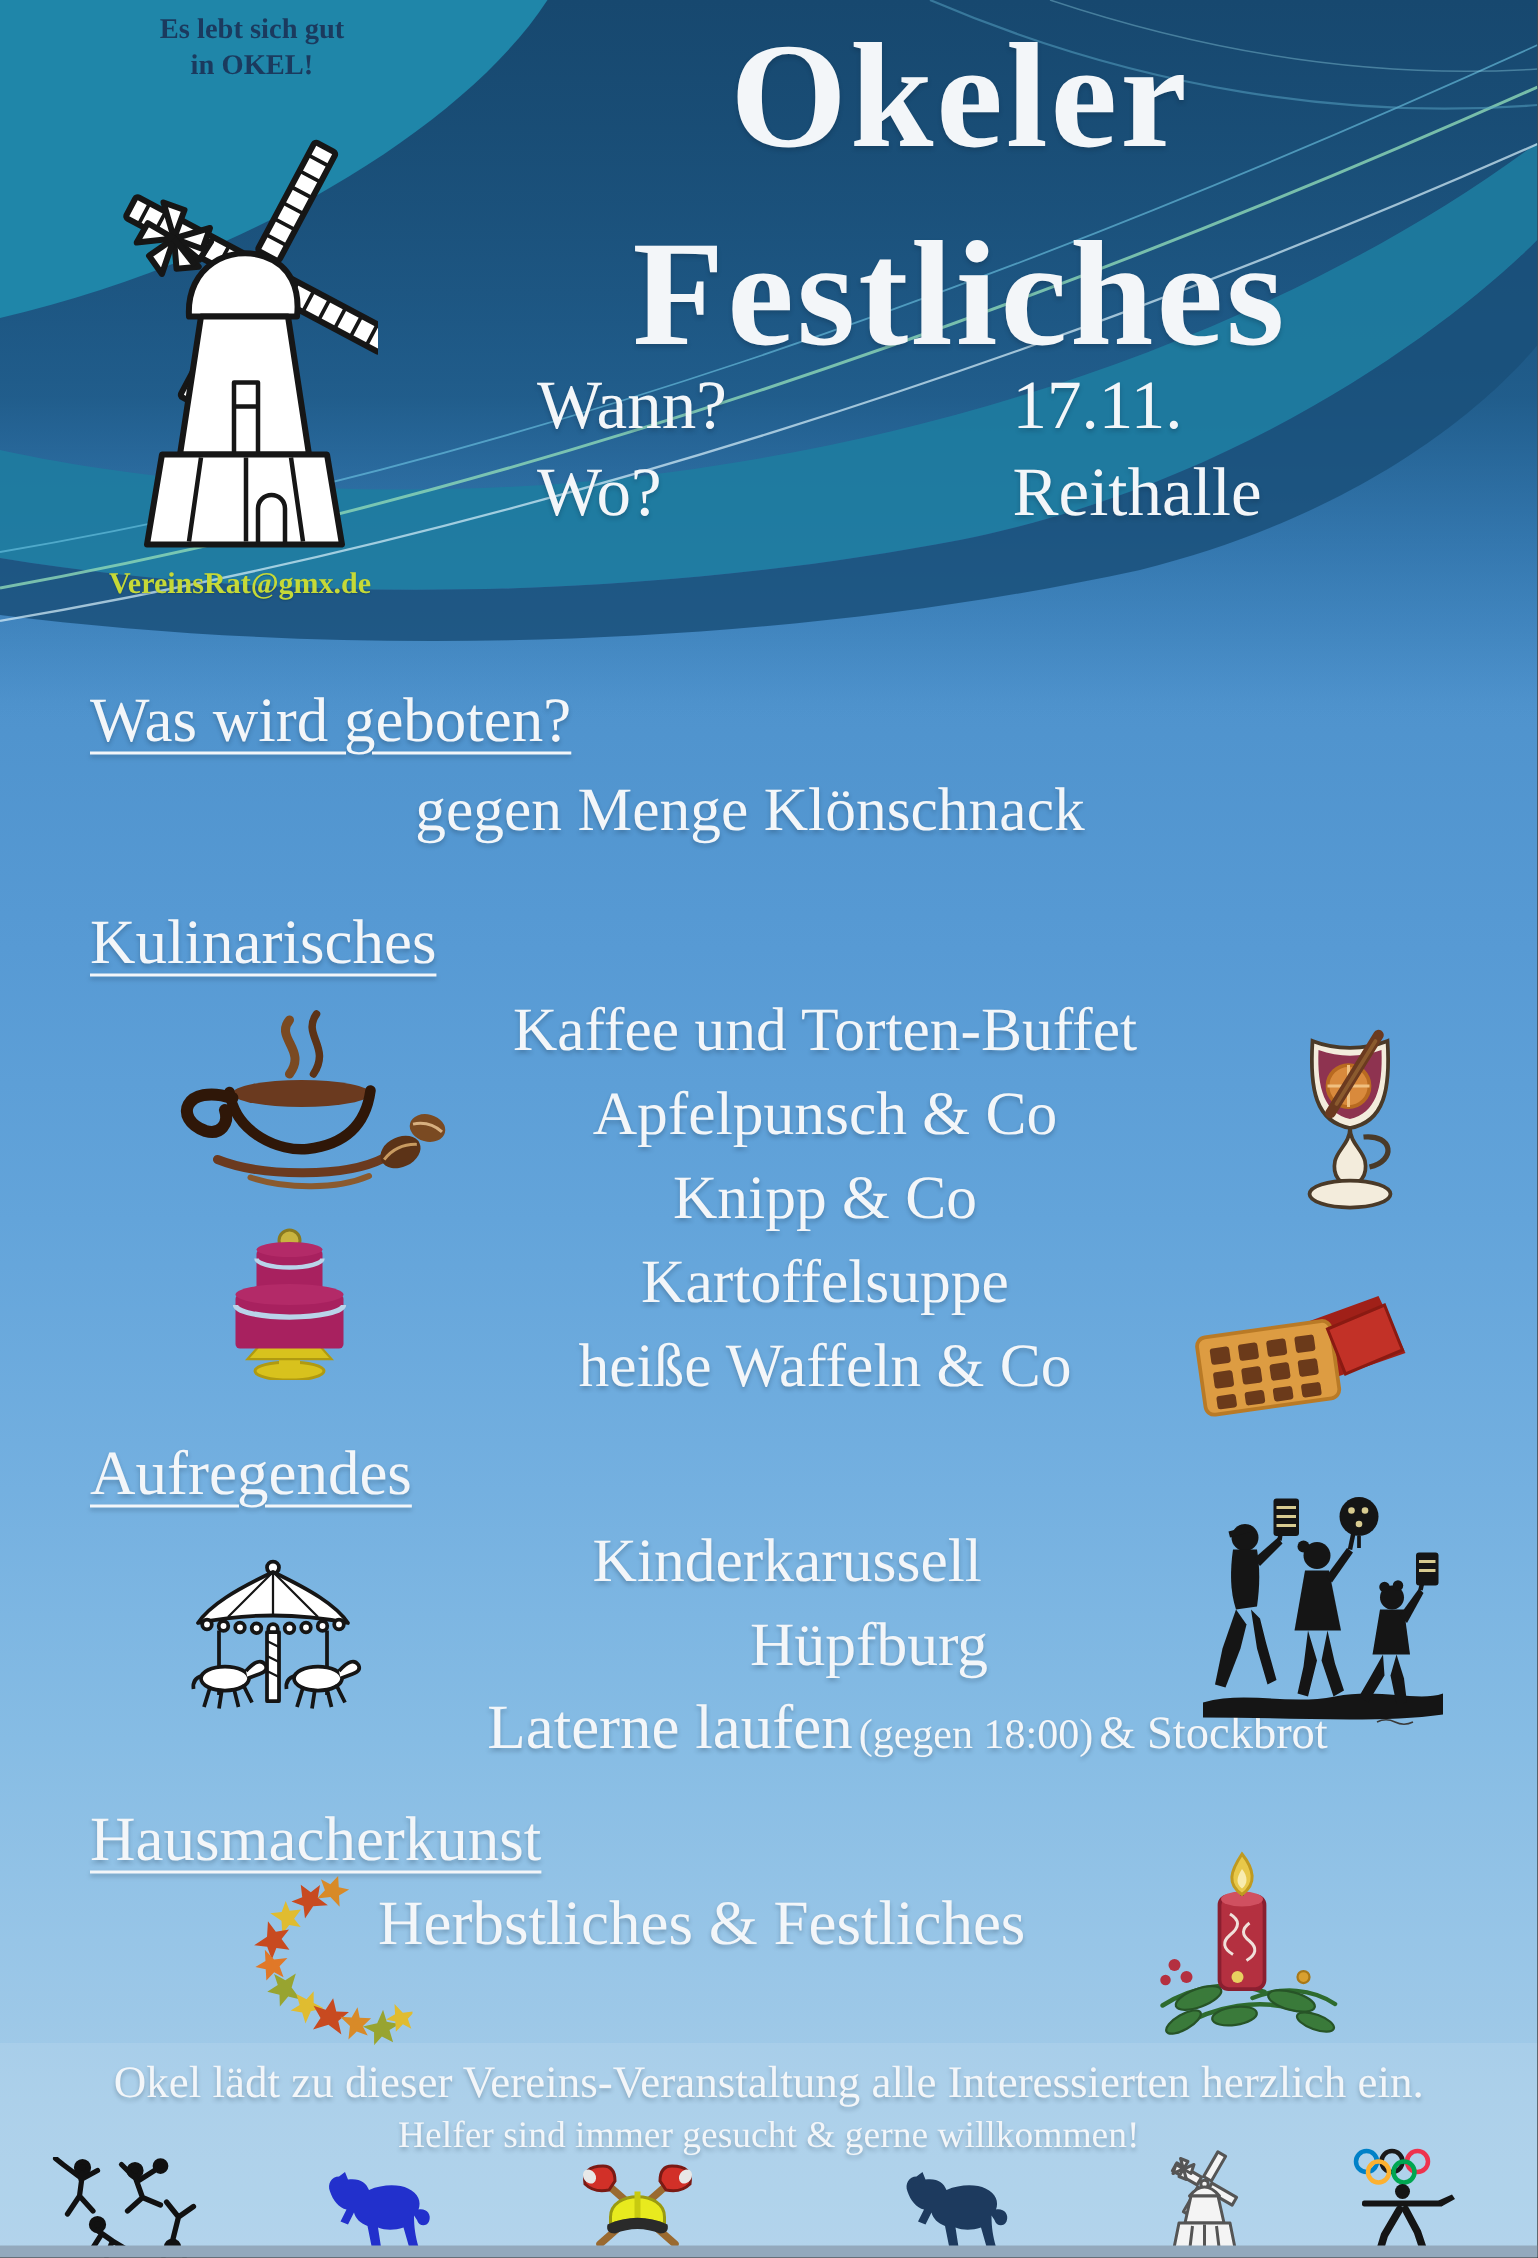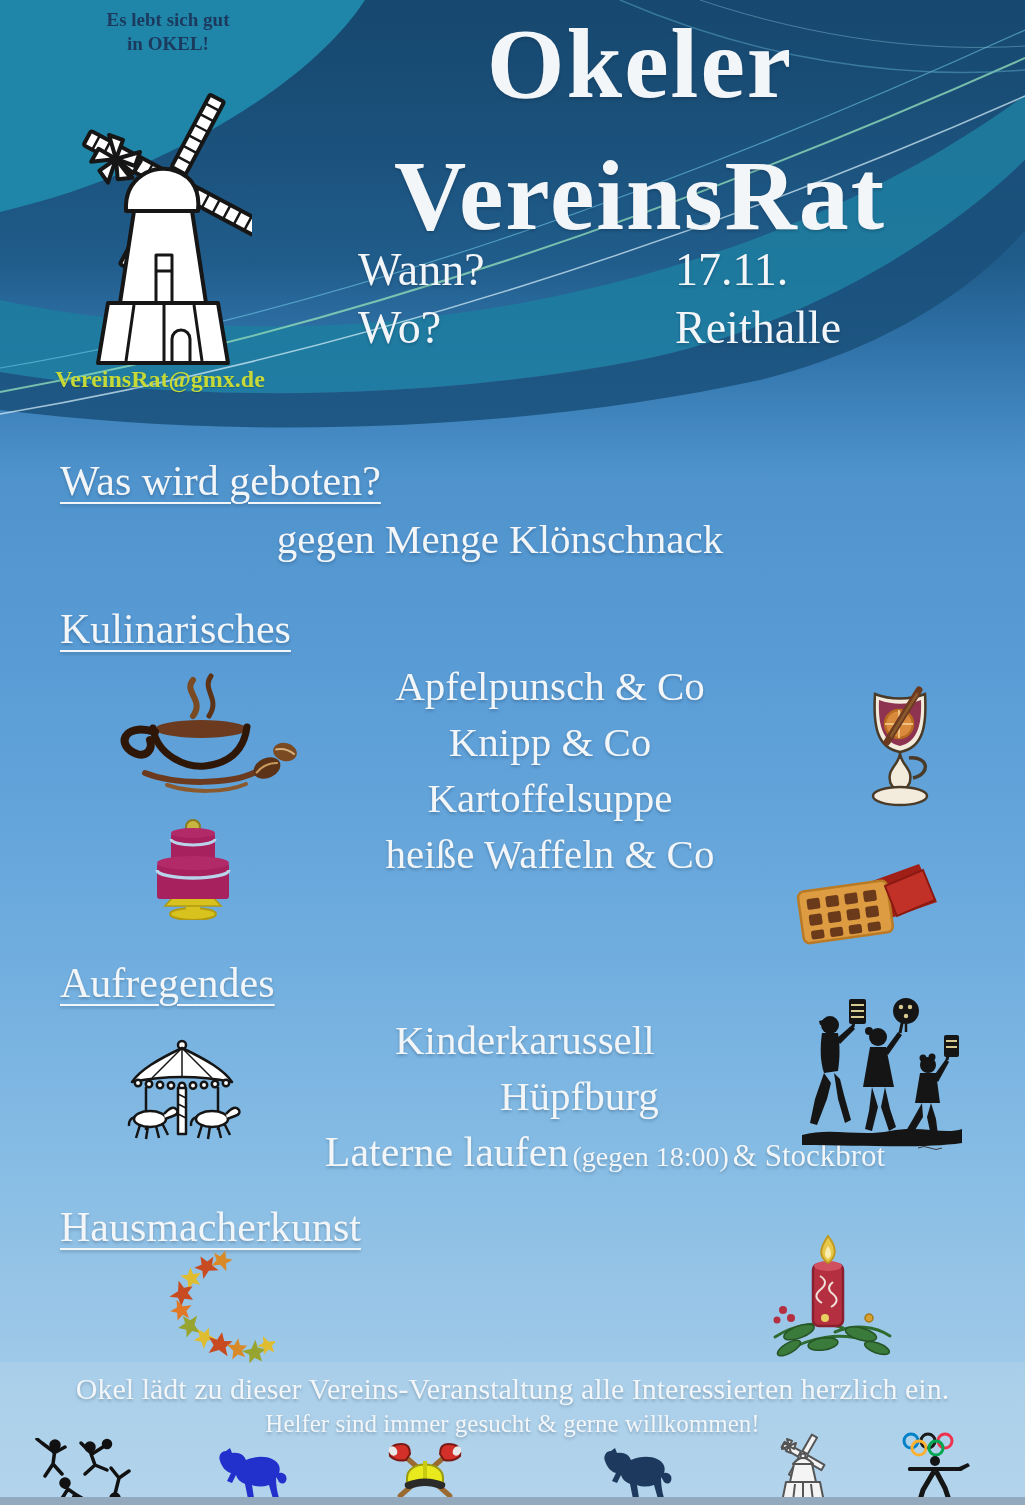--- a/index.html
+++ b/index.html
@@ -21,21 +21,21 @@
   .heading{font-size:42px;line-height:1.1;text-decoration:underline;text-underline-offset:7px;text-decoration-thickness:2px;}
   .bigitem{font-size:41px;line-height:1.1;}
   .list{width:600px;text-align:center;}
   .list div{font-size:41px;line-height:56px;}
   .lantern{width:840px;text-align:center;white-space:nowrap;}
   .lantern .main{font-size:42px;}
   .lantern .note{font-size:28px;}
   .lantern .extra{font-size:31px;}
   .contact{width:260px;text-align:center;font-weight:bold;line-height:1.15;}
   .contact .c1{font-size:21px;}
-  .contact .c2{font-size:24px;}
+  .contact .c2{font-size:20px;margin-top:12px;}
   .invite{width:1025px;text-align:center;font-size:30px;line-height:1.1;}
   .helpers{width:1025px;text-align:center;font-size:25px;line-height:1.1;}
   .footer-glow{left:0;top:1362px;width:1025px;height:143px;background:rgba(255,255,255,0.10);}
   .bottom-strip{left:0;top:1497px;width:1025px;height:8px;background:#93a9bd;}
   svg{display:block;}
 </style>
 </head>
 <body>
 
 <div class="poster">
@@ -106,32 +106,33 @@
       <path d="M62,220 L54,276 M92,220 L92,276 M122,220 L130,276" fill="none" stroke-width="3"></path>
       <path d="M100,278 v-24 a9,9 0 0 1 18,0 v24" fill="none" stroke-width="3"></path>
     </g>
   </svg>
 
   <div class="abs contact green" style="left:30px;top:366px">
     <div class="c2">VereinsRat@gmx.de</div>
   </div>
 
   <div class="abs title-line white" style="left:300px;top:14px">Okeler</div>
-  <div class="abs title-line white" style="left:300px;top:146px">VereinsRat</div>
+  <div class="abs title-line white" style="left:300px;top:146px">Festliches</div>
 
   <div class="abs detail-label white" style="left:358px;top:247px">Wann?</div>
   <div class="abs detail-value white" style="left:675px;top:247px">17.11.</div>
   <div class="abs detail-label white" style="left:358px;top:305px">Wo?</div>
   <div class="abs detail-value white" style="left:675px;top:305px">Reithalle</div>
 
   <div class="abs heading white" style="left:60px;top:458px">Was wird geboten?</div>
   <div class="abs bigitem white" style="left:150px;top:517px;width:700px;text-align:center">gegen Menge Klönschnack</div>
 
   <div class="abs heading white" style="left:60px;top:606px">Kulinarisches</div>
   <div class="abs list white" style="left:250px;top:658px">
+    <div>Kaffee und Torten-Buffet</div>
     <div>Apfelpunsch &amp; Co</div>
     <div>Knipp &amp; Co</div>
     <div>Kartoffelsuppe</div>
     <div>heiße Waffeln &amp; Co</div>
   </div>
 
   <svg class="abs" style="left:95px;top:672px" width="210" height="122" viewBox="0 0 210 122">
     <path d="M98,8 C88,20 110,28 98,44" stroke="#7a4a22" stroke-width="6" fill="none" stroke-linecap="round"></path>
     <path d="M116,4 C106,18 126,26 114,44" stroke="#5c3317" stroke-width="5" fill="none" stroke-linecap="round"></path>
     <ellipse cx="106" cy="57" rx="46" ry="9" fill="#6b3a1f"></ellipse>
@@ -275,20 +276,21 @@
       <path d="M122,108 L113,124 L106,136 L112,140 L123,122 Z"></path>
       <path d="M131,108 L136,124 L138,140 L131,141 L127,122 Z"></path>
       <line x1="147" y1="65" x2="152" y2="44" stroke="#151515" stroke-width="3"></line>
       <rect x="144" y="40" width="15" height="22" rx="2"></rect>
       <path d="M146,46 h11 M146,52 h11" stroke="#d8cb90" stroke-width="2"></path>
       <path d="M118,153 q6,-3 12,0 q6,3 12,0" stroke="#3a3a3a" stroke-width="1" fill="none"></path>
     </g>
   </svg>
 
   <div class="abs heading white" style="left:60px;top:1204px">Hausmacherkunst</div>
+  <div class="abs bigitem white" style="left:252px;top:1260px;font-size:42px">Herbstliches &amp; Festliches</div>
 
   <svg class="abs" style="left:150px;top:1250px" width="125" height="115" viewBox="0 0 125 115">
     <g>
       <g transform="translate(72,10) rotate(20)">
           <path d="M0,-10 L3,-3 L10,-4 L5,2 L8,9 L0,5 L-8,9 L-5,2 L-10,-4 L-3,-3 Z" fill="#d88a28"></path>
         </g>
       <g transform="translate(56,16) rotate(-30) scale(1.1)">
           <path d="M0,-10 L3,-3 L10,-4 L5,2 L8,9 L0,5 L-8,9 L-5,2 L-10,-4 L-3,-3 Z" fill="#c84a20"></path>
         </g>
       <g transform="translate(42,28) rotate(60)">

